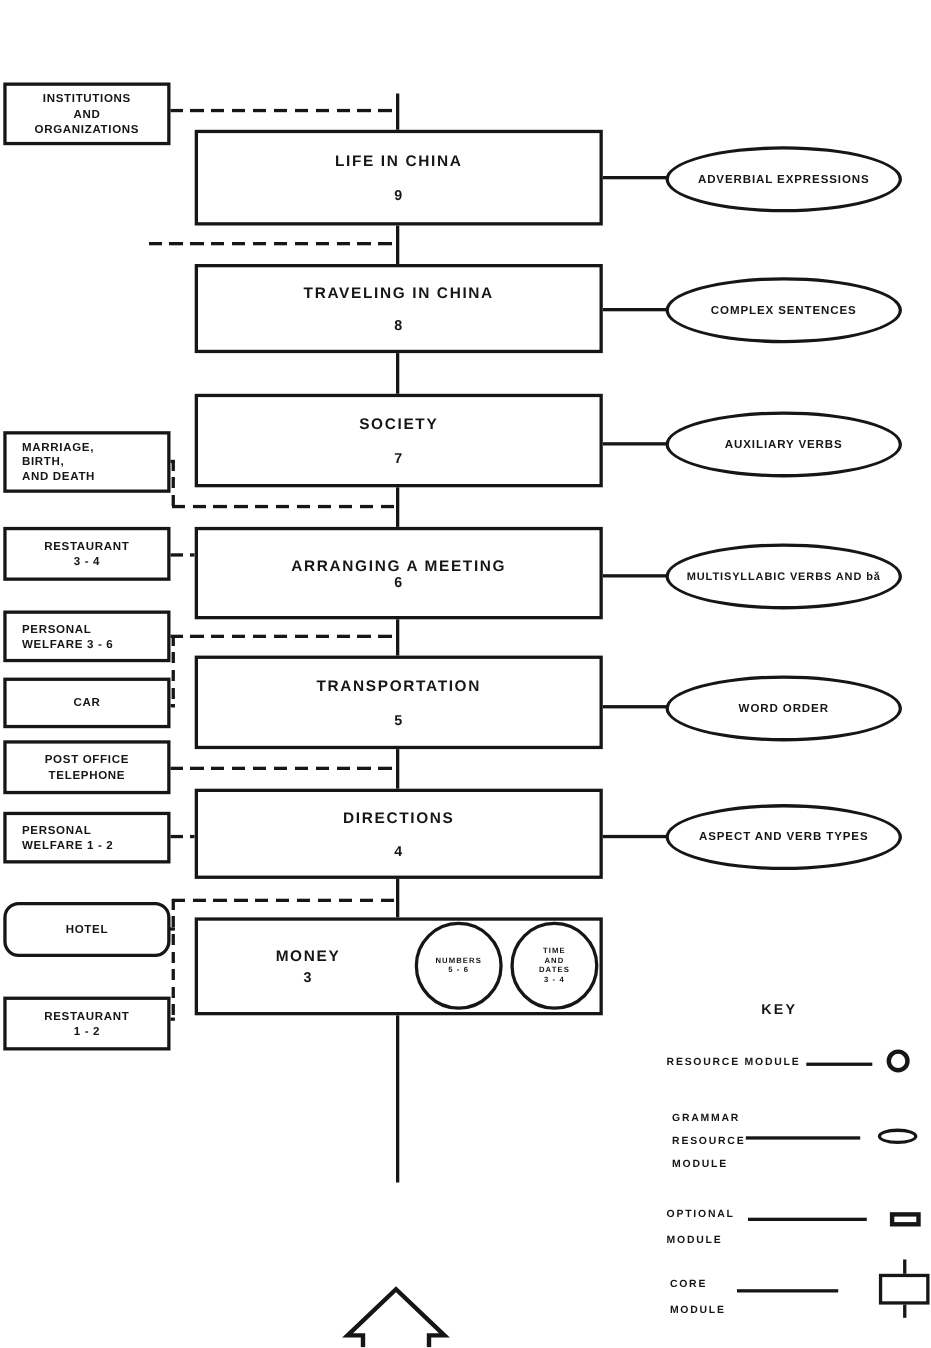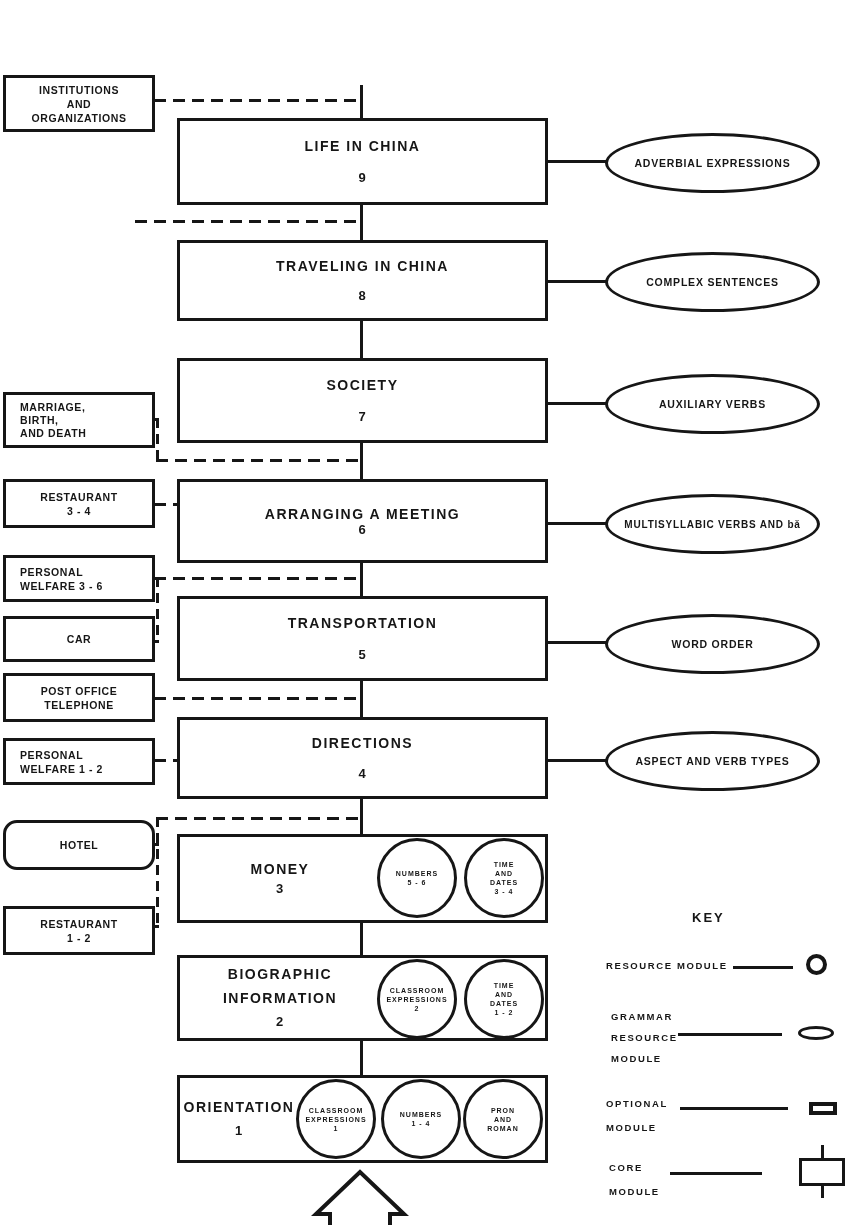--- a/index.html
+++ b/index.html
@@ -115,59 +115,21 @@
       <div>5 - 6</div>
     </div>
     <div class="circle" style="left:284px; top:1px;">
       <div>TIME</div>
       <div>AND</div>
       <div>DATES</div>
       <div>3 - 4</div>
     </div>
   </div>
 
-  <div class="box-core" style="top:955px; height:86px; display:block;">
-    <div class="title-block" style="left:10px; top:0; bottom:0; width:180px; line-height:24px;">
-      <div class="core-label">BIOGRAPHIC</div>
-      <div class="core-label">INFORMATION</div>
-      <div class="core-num">2</div>
-    </div>
-    <div class="circle" style="left:197px; top:1px;">
-      <div>CLASSROOM</div>
-      <div>EXPRESSIONS</div>
-      <div>2</div>
-    </div>
-    <div class="circle" style="left:284px; top:1px;">
-      <div>TIME</div>
-      <div>AND</div>
-      <div>DATES</div>
-      <div>1 - 2</div>
-    </div>
-  </div>
-
-  <div class="box-core" style="top:1075px; height:88px; display:block;">
-    <div class="title-block" style="left:0; top:0; bottom:0; width:118px; line-height:24px;">
-      <div class="core-label">ORIENTATION</div>
-      <div class="core-num">1</div>
-    </div>
-    <div class="circle" style="left:116px; top:1px;">
-      <div>CLASSROOM</div>
-      <div>EXPRESSIONS</div>
-      <div>1</div>
-    </div>
-    <div class="circle" style="left:201px; top:1px;">
-      <div>NUMBERS</div>
-      <div>1 - 4</div>
-    </div>
-    <div class="circle" style="left:283px; top:1px;">
-      <div>PRON</div>
-      <div>AND</div>
-      <div>ROMAN</div>
-    </div>
-  </div>
+
 
   <div class="box-opt" style="top:75px; height:57px;">
     <div>INSTITUTIONS</div>
     <div>AND</div>
     <div>ORGANIZATIONS</div>
   </div>
   <div class="box-opt left-align" style="top:392px; height:56px; line-height:13px;">
     <div>MARRIAGE,</div>
     <div>BIRTH,</div>
     <div>AND DEATH</div>

